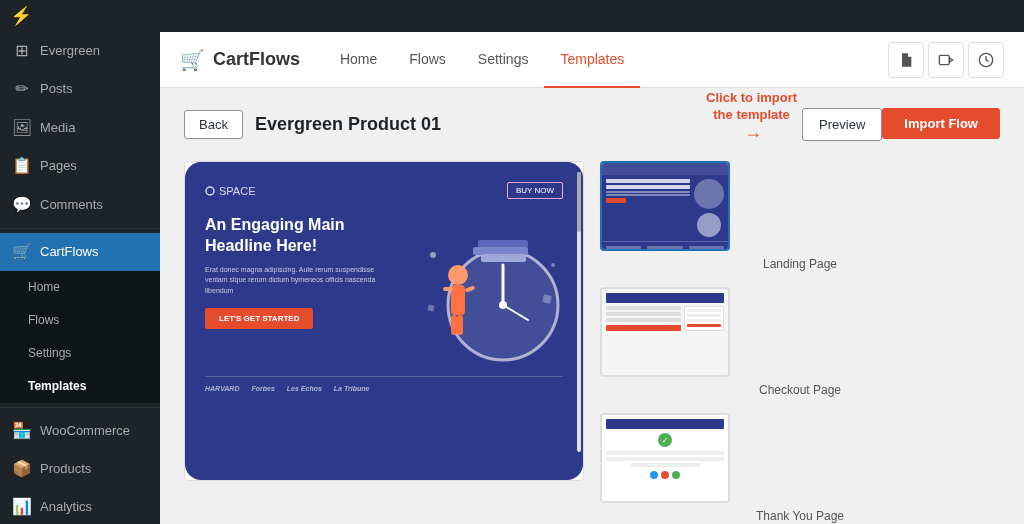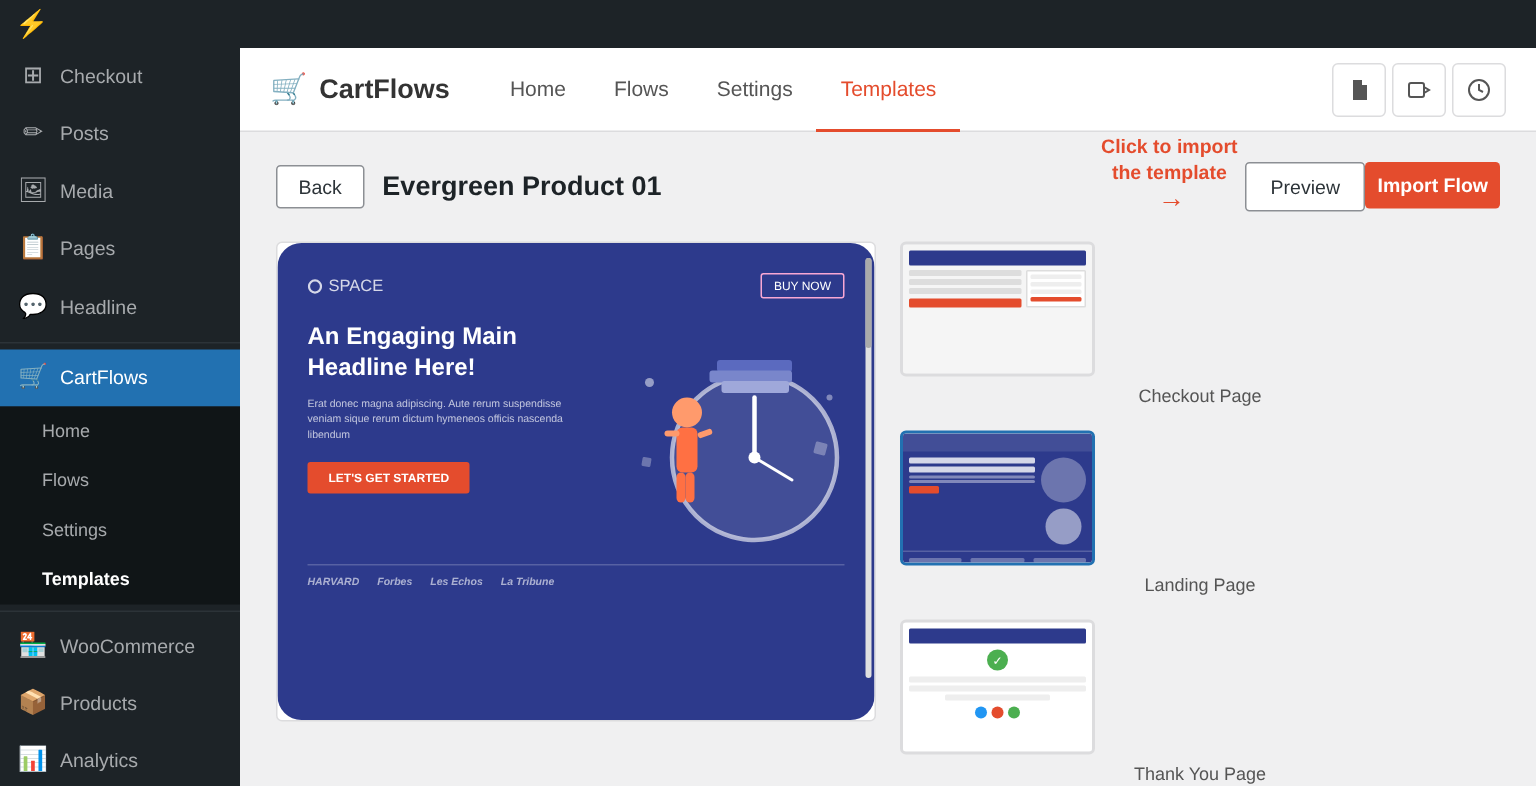--- a/index.html
+++ b/index.html
@@ -67,21 +67,21 @@
       padding: 6px 14px; border: 1px solid #8c8f94; background: #fff;
       border-radius: 3px; cursor: pointer; font-size: 13px; color: #2c3338;
     }
     .page-title { font-size: 18px; font-weight: 600; color: #1d2327; }
     .page-header-right { display: flex; align-items: center; }
     .preview-btn {
       padding: 8px 16px; border: 1px solid #8c8f94; background: #fff;
       border-radius: 3px; cursor: pointer; font-size: 13px; color: #2c3338; text-align: center;
     }
     .import-btn {
-      padding: 8px 8px; background: #e44c2d; border: none; color: #fff;
+      padding: 8px 22px; background: #e44c2d; border: none; color: #fff;
       border-radius: 3px; cursor: pointer; font-size: 13px; font-weight: 600;
     }
 
     
     .callout-wrap { position: relative; display: flex; align-items: flex-start; }
 
     
     .template-area { display: flex; gap: 16px; }
 
     
@@ -164,37 +164,37 @@
 <body>
 
 <div class="wp-admin-bar">
   <span class="wp-logo">⚡</span>
 </div>
 
 <div class="sidebar">
 
   <div class="sidebar-item">
     <span class="icon">⊞</span>
-    <span>Checkout</span>
+    <span>Evergreen</span>
   </div>
   <div class="sidebar-item">
     <span class="icon">✏</span>
     <span>Posts</span>
   </div>
   <div class="sidebar-item">
     <span class="icon">🖼</span>
     <span>Media</span>
   </div>
   <div class="sidebar-item">
     <span class="icon">📋</span>
     <span>Pages</span>
   </div>
   <div class="sidebar-item">
     <span class="icon">💬</span>
-    <span>Headline</span>
+    <span>Comments</span>
   </div>
   <div class="sidebar-divider"></div>
   <div class="sidebar-item active">
     <span class="icon">🛒</span>
     <span>CartFlows</span>
   </div>
 
   <div class="sidebar-submenu">
     <div class="sidebar-item">
       <span>Home</span>
@@ -331,43 +331,20 @@
             <span class="preview-logo-item" style="font-style:italic;">La Tribune</span>
           </div>
         </div>
 
         <div class="scroll-bar">
           <div class="scroll-thumb"></div>
         </div>
       </div>
 
       <div class="thumb-list">
-
-        <div class="thumb-item">
-          <div class="thumb-img">
-            <div class="co-thumb">
-              <div class="co-thumb-header"></div>
-              <div class="co-thumb-row">
-                <div class="co-thumb-form">
-                  <div class="co-thumb-field"></div>
-                  <div class="co-thumb-field"></div>
-                  <div class="co-thumb-field"></div>
-                  <div class="co-thumb-btn"></div>
-                </div>
-                <div class="co-thumb-order">
-                  <div class="co-thumb-order-line"></div>
-                  <div class="co-thumb-order-line"></div>
-                  <div class="co-thumb-order-line"></div>
-                  <div style="background:#e44c2d;height:3px;border-radius:1px;"></div>
-                </div>
-              </div>
-            </div>
-          </div>
-          <div class="thumb-label">Checkout Page</div>
-        </div>
 
         <div class="thumb-item">
           <div class="thumb-img selected">
             <div class="lp-thumb">
               <div class="lp-thumb-header"></div>
               <div class="lp-thumb-hero">
                 <div class="lp-thumb-text">
                   <div class="lp-thumb-h"></div>
                   <div class="lp-thumb-h"></div>
                   <div class="lp-thumb-p"></div>
@@ -384,20 +361,43 @@
                 <div style="background:rgba(255,255,255,0.3);height:3px;flex:1;border-radius:1px;"></div>
                 <div style="background:rgba(255,255,255,0.3);height:3px;flex:1;border-radius:1px;"></div>
               </div>
             </div>
           </div>
           <div class="thumb-label">Landing Page</div>
         </div>
 
         <div class="thumb-item">
           <div class="thumb-img">
+            <div class="co-thumb">
+              <div class="co-thumb-header"></div>
+              <div class="co-thumb-row">
+                <div class="co-thumb-form">
+                  <div class="co-thumb-field"></div>
+                  <div class="co-thumb-field"></div>
+                  <div class="co-thumb-field"></div>
+                  <div class="co-thumb-btn"></div>
+                </div>
+                <div class="co-thumb-order">
+                  <div class="co-thumb-order-line"></div>
+                  <div class="co-thumb-order-line"></div>
+                  <div class="co-thumb-order-line"></div>
+                  <div style="background:#e44c2d;height:3px;border-radius:1px;"></div>
+                </div>
+              </div>
+            </div>
+          </div>
+          <div class="thumb-label">Checkout Page</div>
+        </div>
+
+        <div class="thumb-item">
+          <div class="thumb-img">
             <div class="ty-thumb">
               <div class="ty-thumb-header"></div>
               <div class="ty-thumb-check">✓</div>
               <div class="ty-thumb-text"></div>
               <div class="ty-thumb-text"></div>
               <div class="ty-thumb-text" style="width:60%;margin:0 auto 2px;"></div>
               <div class="ty-thumb-dots">
                 <div class="ty-thumb-dot" style="background:#2196f3;"></div>
                 <div class="ty-thumb-dot" style="background:#e44c2d;"></div>
                 <div class="ty-thumb-dot" style="background:#4caf50;"></div>

